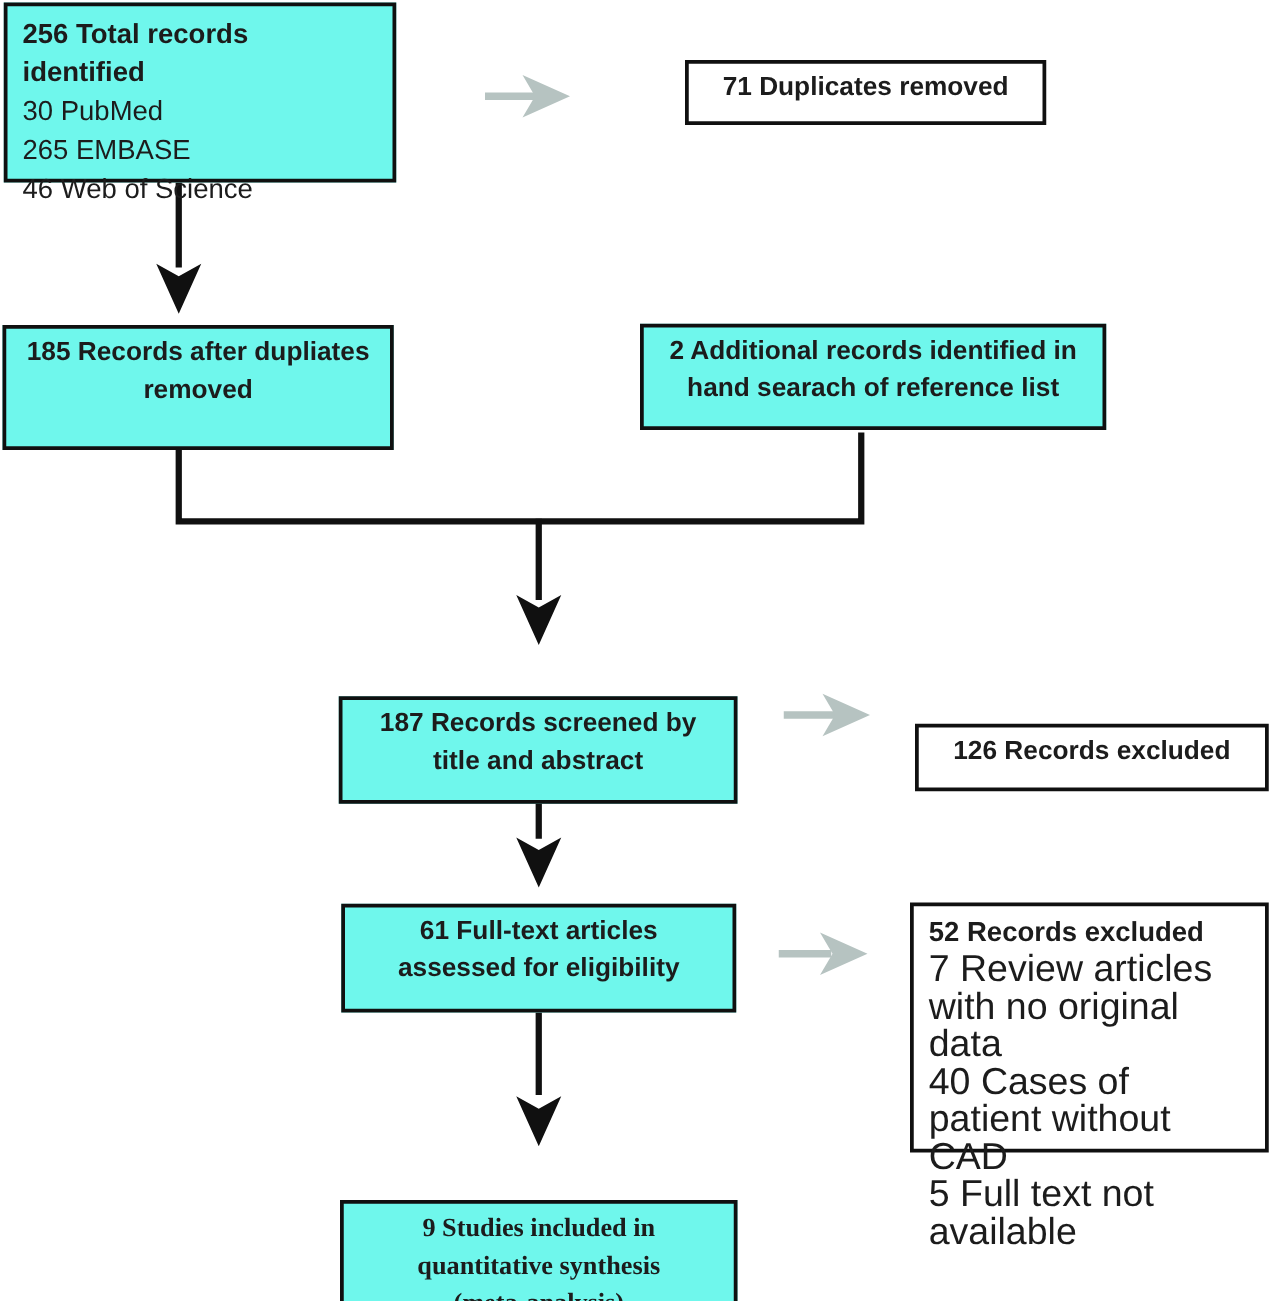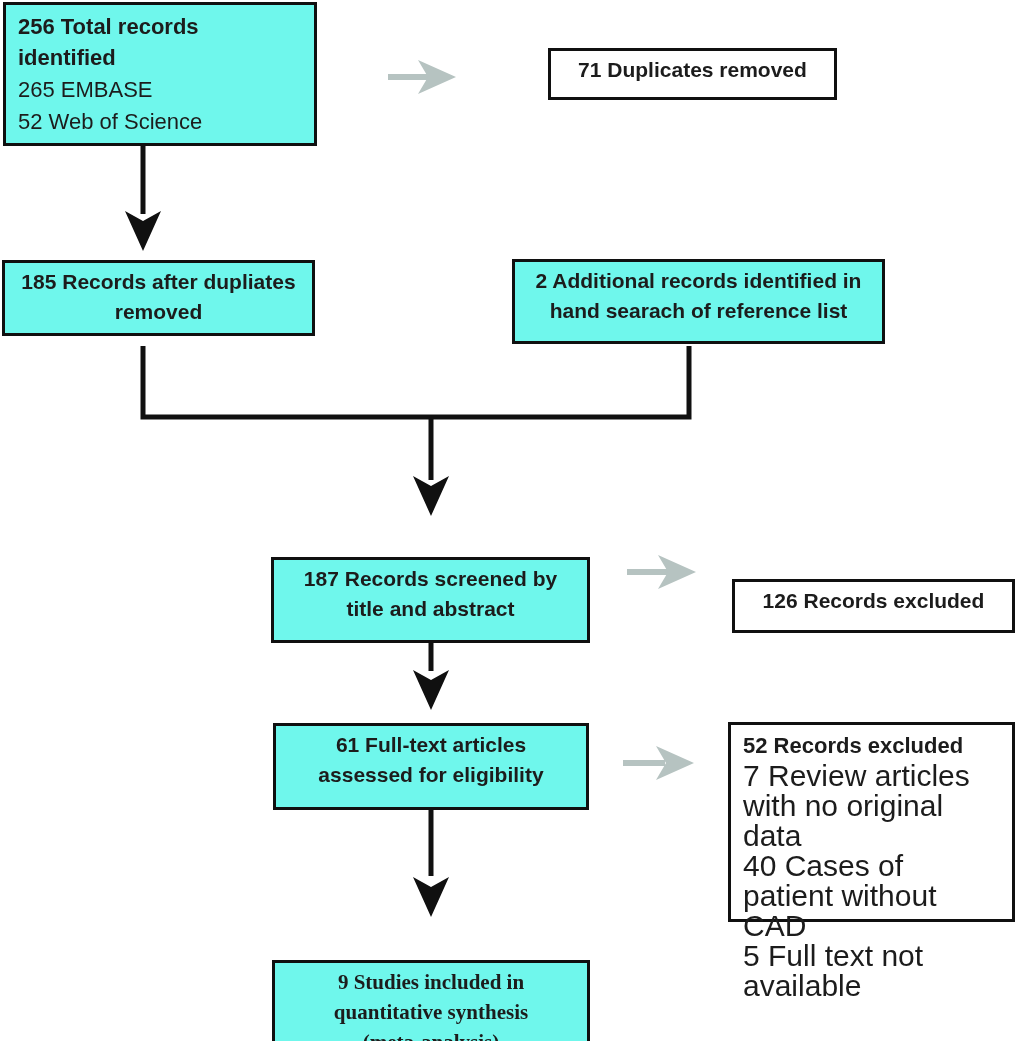--- a/index.html
+++ b/index.html
@@ -70,29 +70,30 @@
     </g>
 
     <g>
       <rect x="623" y="760" width="42" height="6" style="fill:var(--arrow-gray)"></rect>
       <path d="M694,763 L656,746 L666,763 L656,780 Z" style="fill:var(--arrow-gray)"></path>
     </g>
   </svg>
 
   <div class="box cyan leftpad" style="left:3px;top:2px;width:314px;height:144px;">
     <div class="title-line">256 Total records identified</div>
+    <div class="line">30 PubMed</div>
     <div class="line">265 EMBASE</div>
-    <div class="line">52 Web of Science</div>
+    <div class="line">46 Web of Science</div>
   </div>
 
   <div class="box white centered" style="left:548px;top:48px;width:289px;height:52px;">
     <div class="label">71 Duplicates removed</div>
   </div>
 
-  <div class="box cyan centered" style="left:2px;top:260px;width:313px;height:76px;">
+  <div class="box cyan centered" style="left:2px;top:260px;width:313px;height:100px;">
     <div class="label">185 Records after dupliates removed</div>
   </div>
 
   <div class="box cyan centered" style="left:512px;top:259px;width:373px;height:85px;">
     <div class="label">2 Additional records identified in hand searach of reference list</div>
   </div>
 
   <div class="box cyan centered" style="left:271px;top:529px;width:319px;height:86px;margin-top:28px;">
     <div class="label">187 Records screened by title and abstract</div>
   </div>

